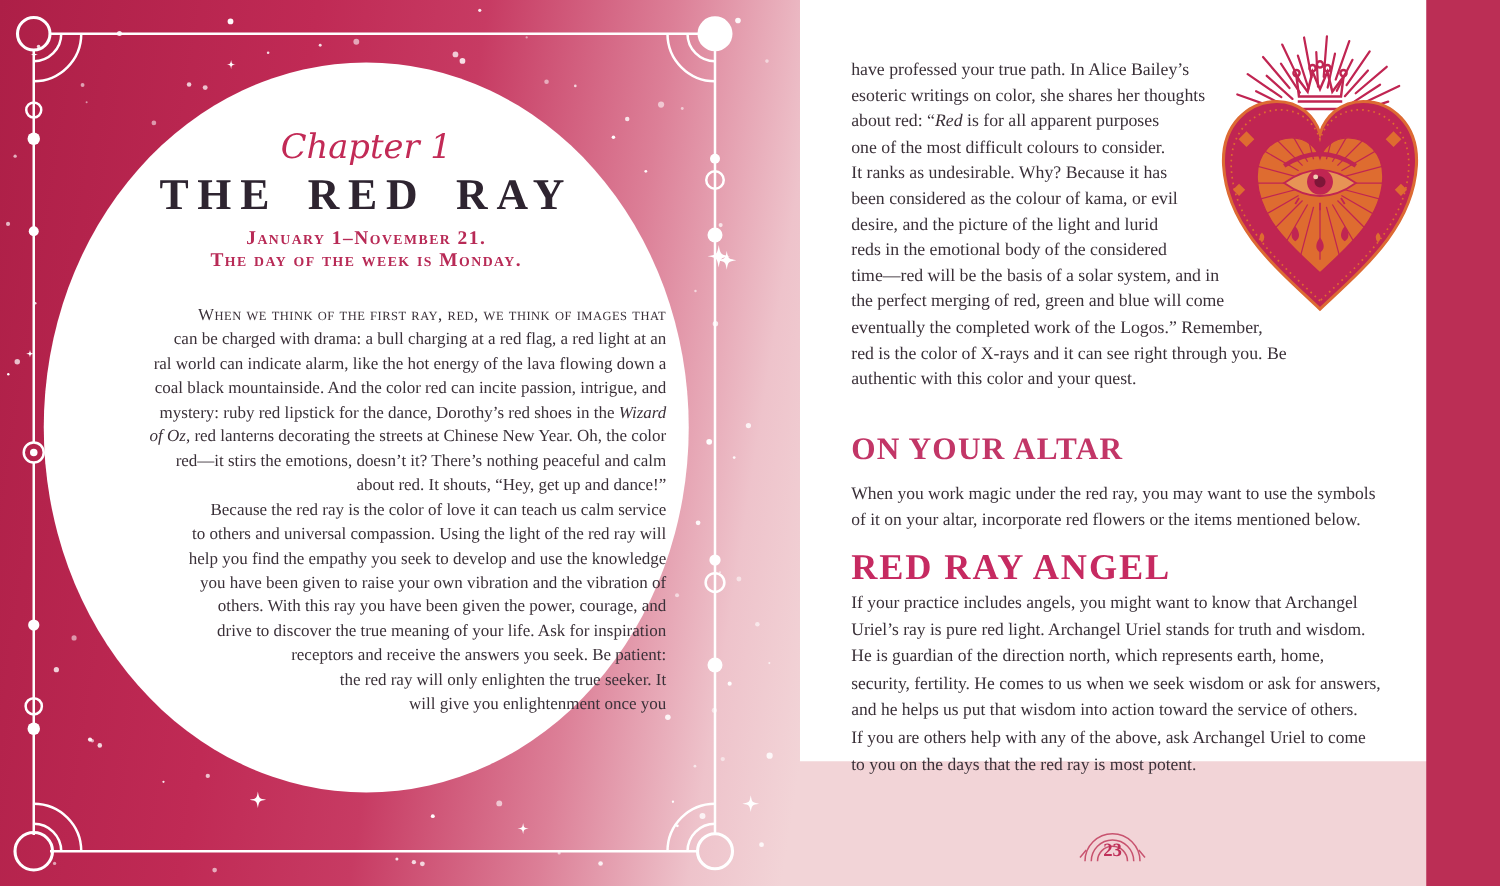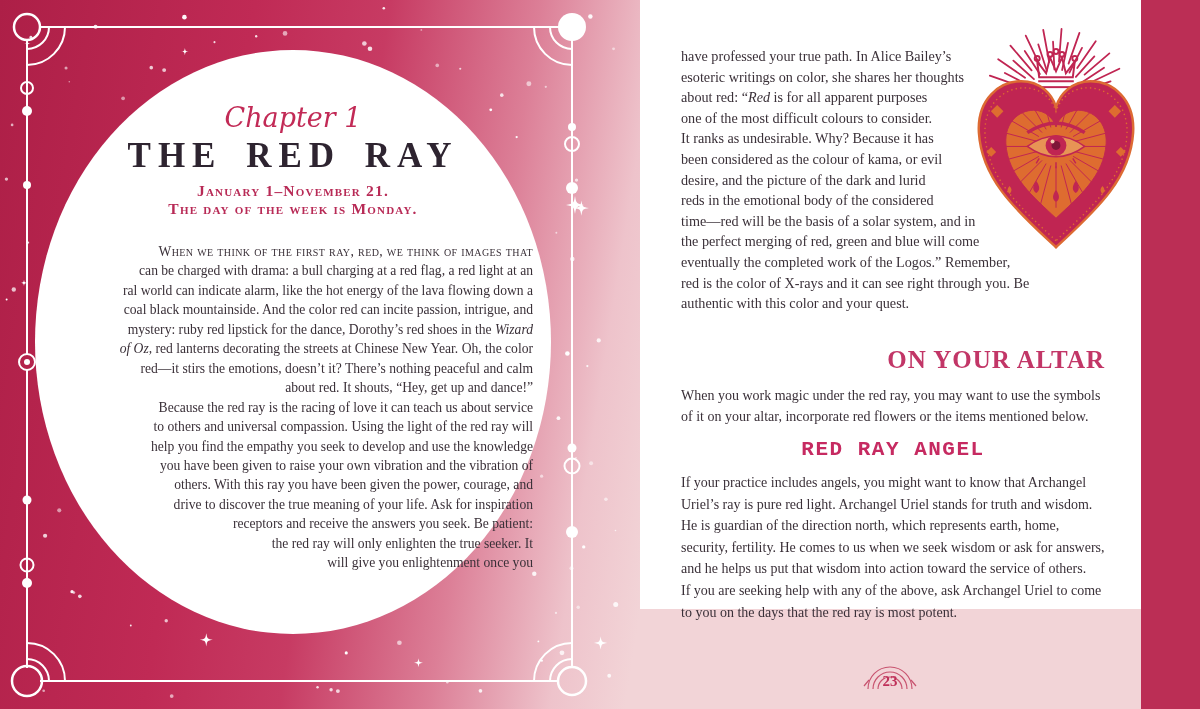--- a/index.html
+++ b/index.html
@@ -22,26 +22,26 @@
   .left-body{margin-top:24px;font-size:13.6px;line-height:19.45px;}
   .left-body .line{white-space:nowrap;text-align:right;}
   .left-body .sc{font-variant:small-caps;letter-spacing:.4px;}
 
   
   .page-right{position:absolute;left:640px;top:0;width:560px;height:609px;background:#ffffff;}
   .band{position:absolute;left:501px;top:0;width:59px;height:709px;background:#bb2e55;z-index:5;}
   .rp-intro{position:absolute;left:41px;top:46px;font-size:14.2px;line-height:20.6px;color:#3a3038;}
   .rp-intro .line{white-space:nowrap;}
   .heart-wrap{position:absolute;left:322px;top:12px;width:188px;height:262px;z-index:2;}
-  .altar-heading{position:absolute;left:41px;top:346px;width:424px;text-align:right;
+  .altar-heading{position:absolute;left:41px;top:346px;width:424px;text-align:left;
     font-size:25px;font-weight:700;color:#c23667;letter-spacing:1px;}
   .rp-altar{position:absolute;left:41px;top:385px;font-size:14px;line-height:21.4px;color:#3a3038;}
   .rp-altar .line{white-space:nowrap;}
-  .angel-heading{position:absolute;left:41px;top:438px;width:424px;text-align:center;
-    font-family:Liberation Mono, monospace;font-size:21px;font-weight:800;
+  .angel-heading{position:absolute;left:41px;top:438px;width:424px;
+    font-family:Liberation Serif, serif;font-size:29px;font-weight:800;
     color:#c62a61;letter-spacing:1.5px;}
   .rp-angel{position:absolute;left:41px;top:472px;font-size:14px;line-height:21.6px;color:#3a3038;}
   .rp-angel .line{white-space:nowrap;}
   .pagenum-wrap{position:absolute;left:0;top:648px;width:500px;display:flex;justify-content:center;}
   .pagenum-orn{position:relative;width:66px;height:44px;}
   .pagenum-orn svg{position:absolute;left:0;top:0;}
   .pagenum{position:absolute;left:0;right:0;bottom:2px;text-align:center;
     font-size:15px;font-weight:700;color:#bf3059;}
   em{font-style:italic;}
 </style>
@@ -208,21 +208,21 @@
             <div class="line sc">When we think of the first ray, red, we think of images that</div>
             <div class="line">can be charged with drama: a bull charging at a red flag, a red light at an</div>
             <div class="line">ral world can indicate alarm, like the hot energy of the lava flowing down a</div>
             <div class="line">coal black mountainside. And the color red can incite passion, intrigue, and</div>
             <div class="line">mystery: ruby red lipstick for the dance, Dorothy’s red shoes in the <em>Wizard</em></div>
             <div class="line"><em>of Oz,</em> red lanterns decorating the streets at Chinese New Year. Oh, the color</div>
             <div class="line">red—it stirs the emotions, doesn’t it? There’s nothing peaceful and calm</div>
             <div class="line">about red. It shouts, “Hey, get up and dance!”</div>
           </div>
         <div>
-            <div class="line">Because the red ray is the racing of love it can teach us about service</div>
+            <div class="line">Because the red ray is the color of love it can teach us calm service</div>
             <div class="line">to others and universal compassion. Using the light of the red ray will</div>
             <div class="line">help you find the empathy you seek to develop and use the knowledge</div>
             <div class="line">you have been given to raise your own vibration and the vibration of</div>
             <div class="line">others. With this ray you have been given the power, courage, and</div>
             <div class="line">drive to discover the true meaning of your life. Ask for inspiration</div>
             <div class="line">receptors and receive the answers you seek. Be patient:</div>
             <div class="line">the red ray will only enlighten the true seeker. It</div>
             <div class="line">will give you enlightenment once you</div>
           </div>
       </div>
@@ -333,21 +333,21 @@
       </svg>
     </div>
 
     <div class="rp-intro">
         <div class="line">have professed your true path. In Alice Bailey’s</div>
         <div class="line">esoteric writings on color, she shares her thoughts</div>
         <div class="line">about red: “<em>Red</em> is for all apparent purposes</div>
         <div class="line">one of the most difficult colours to consider.</div>
         <div class="line">It ranks as undesirable. Why? Because it has</div>
         <div class="line">been considered as the colour of kama, or evil</div>
-        <div class="line">desire, and the picture of the dark and lurid</div>
+        <div class="line">desire, and the picture of the light and lurid</div>
         <div class="line">reds in the emotional body of the considered</div>
         <div class="line">time—red will be the basis of a solar system, and in</div>
         <div class="line">the perfect merging of red, green and blue will come</div>
         <div class="line">eventually the completed work of the Logos.” Remember,</div>
         <div class="line">red is the color of X-rays and it can see right through you. Be</div>
         <div class="line">authentic with this color and your quest.</div>
       </div>
 
     <div class="altar-heading">ON YOUR ALTAR</div>
     <div class="rp-altar">
@@ -355,21 +355,21 @@
         <div class="line">of it on your altar, incorporate red flowers or the items mentioned below.</div>
       </div>
 
     <div class="angel-heading">RED RAY ANGEL</div>
     <div class="rp-angel">
         <div class="line">If your practice includes angels, you might want to know that Archangel</div>
         <div class="line">Uriel’s ray is pure red light. Archangel Uriel stands for truth and wisdom.</div>
         <div class="line">He is guardian of the direction north, which represents earth, home,</div>
         <div class="line">security, fertility. He comes to us when we seek wisdom or ask for answers,</div>
         <div class="line">and he helps us put that wisdom into action toward the service of others.</div>
-        <div class="line">If you are seeking help with any of the above, ask Archangel Uriel to come</div>
+        <div class="line">If you are others help with any of the above, ask Archangel Uriel to come</div>
         <div class="line">to you on the days that the red ray is most potent.</div>
       </div>
 
     <div class="pagenum-wrap">
       <div class="pagenum-orn">
         <svg width="66" height="44" viewBox="0 0 66 44">
           <defs>
               <clipPath id="pnclip">
                 <rect x="0" y="0" width="66" height="41"></rect>
               </clipPath>

